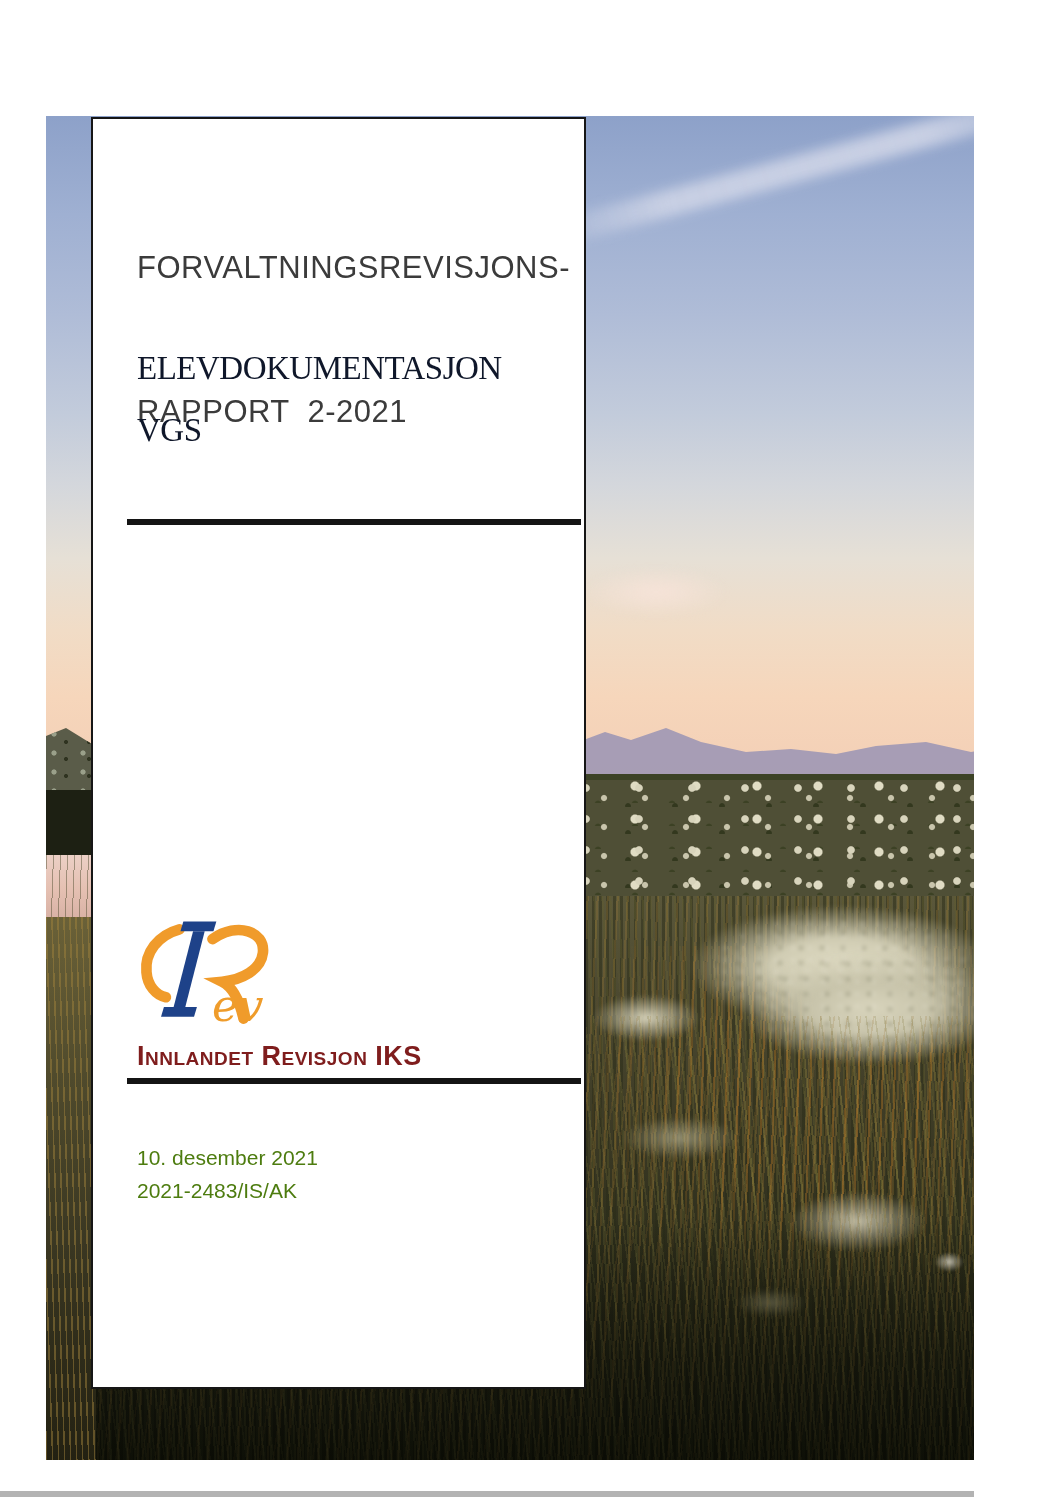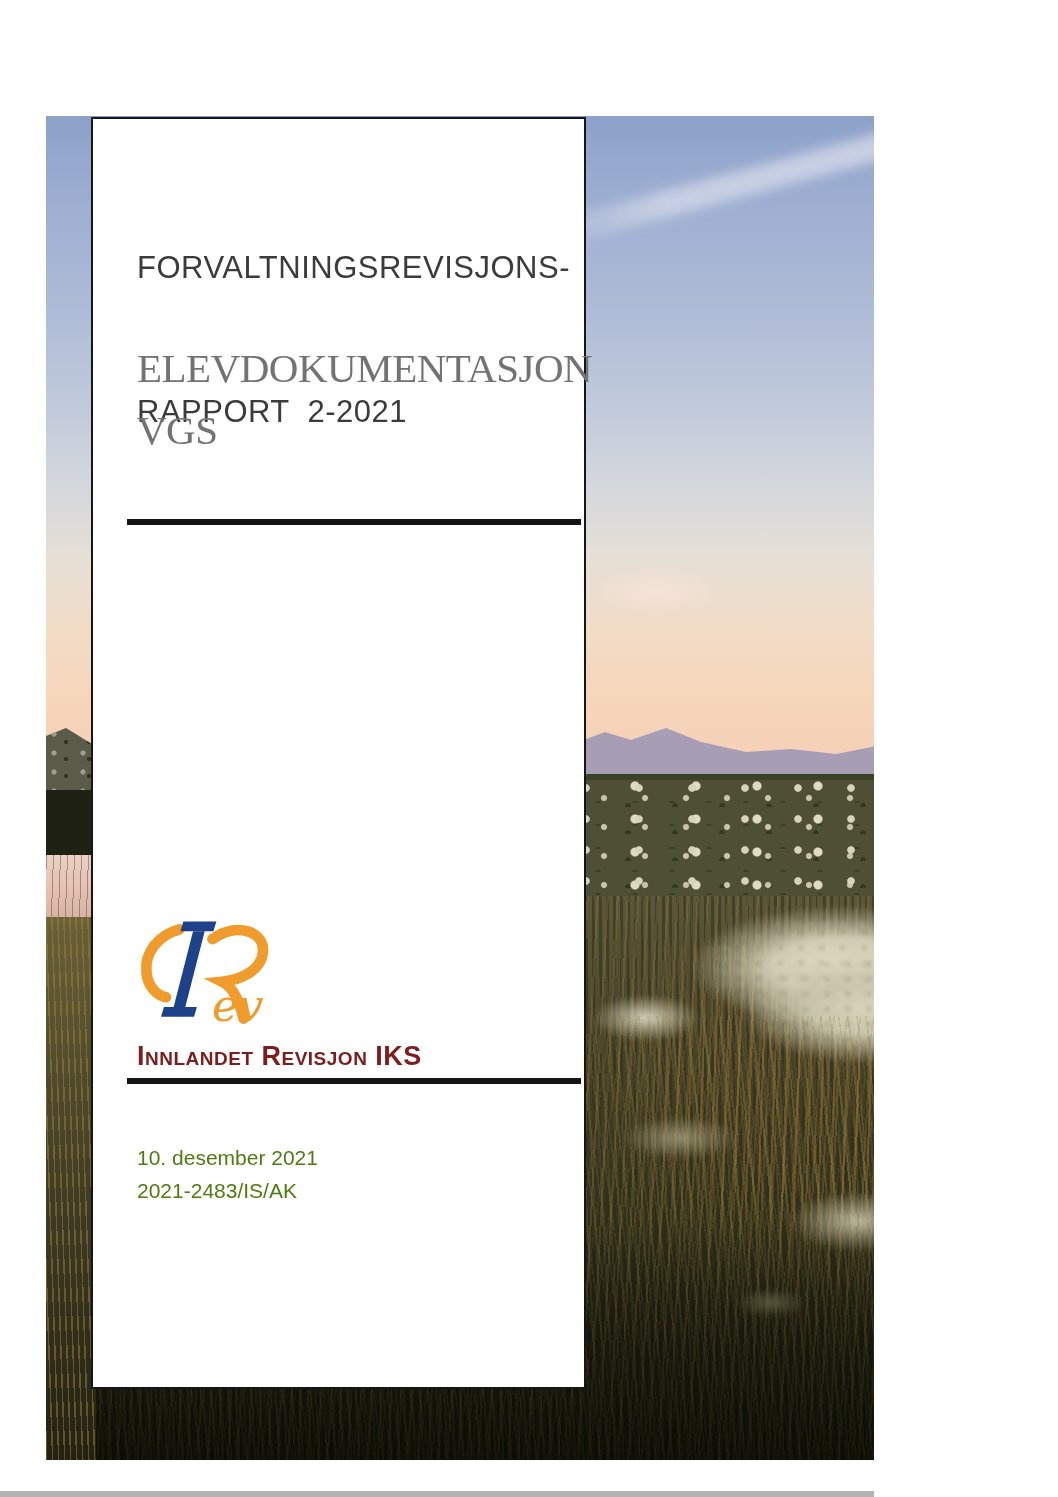--- a/index.html
+++ b/index.html
@@ -1,16 +1,16 @@
 <!DOCTYPE html>
 <html><head>
 <meta charset="utf-8">
 <style>
   html,body{margin:0;padding:0;background:#ffffff;}
-  .page{position:relative;width:874px;height:1497px;background:#ffffff;overflow:hidden;
+  .page{position:relative;width:974px;height:1497px;background:#ffffff;overflow:hidden;
         font-family:"Liberation Sans",sans-serif;}
 
   
   .photo{position:absolute;left:46px;top:116px;width:966px;height:1344px;overflow:hidden;background:#3a3a26;}
   .sky{position:absolute;left:0;top:0;width:100%;height:660px;
     background:linear-gradient(180deg,#8da1c9 0%,#9fb0d2 15%,#afbcd7 30%,#c2cbdb 45%,#d4d7dc 56%,
                #e6e0d6 67%,#f1dcc6 78%,#f6d6bb 88%,#f3cfb6 100%);}
   .contrail{position:absolute;left:480px;top:40px;width:540px;height:26px;transform:rotate(-15deg);
     background:linear-gradient(90deg,rgba(255,255,255,0) 0%,rgba(242,240,246,.5) 25%,rgba(246,243,248,.55) 75%,rgba(255,255,255,.15) 100%);
     filter:blur(6px);}
@@ -79,21 +79,21 @@
     background:
       repeating-linear-gradient(88deg,rgba(160,130,60,.5) 0 1.5px,rgba(0,0,0,0) 1.5px 6px),
       linear-gradient(180deg,#6a6138 0%,#4f4a2c 30%,#3a3722 60%,#232112 100%);}
 
   
   .panel{position:absolute;left:91px;top:117px;width:495px;height:1272px;background:#ffffff;
          border:2px solid #161616;box-sizing:border-box;}
   .report-type{position:absolute;left:44px;top:29px;font-size:31px;line-height:48px;
          color:#3b3b3b;letter-spacing:.5px;white-space:pre;}
   .cover-title{position:absolute;left:44px;top:218px;font-family:"Liberation Serif",serif;
-         font-size:41px;line-height:62px;letter-spacing:-0.5px;color:#737373;white-space:nowrap;}
+         font-size:33px;line-height:62px;letter-spacing:-0.5px;color:#0f172a;white-space:nowrap;}
   .rule{position:absolute;left:34px;width:454px;height:6px;background:#141414;}
   .rule-1{top:400px;}
   .rule-2{top:959px;}
   .prepared-for{position:absolute;left:44px;top:494px;font-size:29px;line-height:46px;
          color:#3d3d3d;letter-spacing:.3px;white-space:nowrap;}
   .logo{position:absolute;left:36px;top:795px;width:165px;height:118px;}
   .org-name{position:absolute;left:44px;top:922px;font-size:27px;font-weight:bold;
          font-variant:small-caps;color:#7f1d1d;letter-spacing:.5px;white-space:nowrap;}
   .dates{position:absolute;left:44px;top:1022px;font-size:21px;line-height:33px;color:#4d7c0f;}
 

